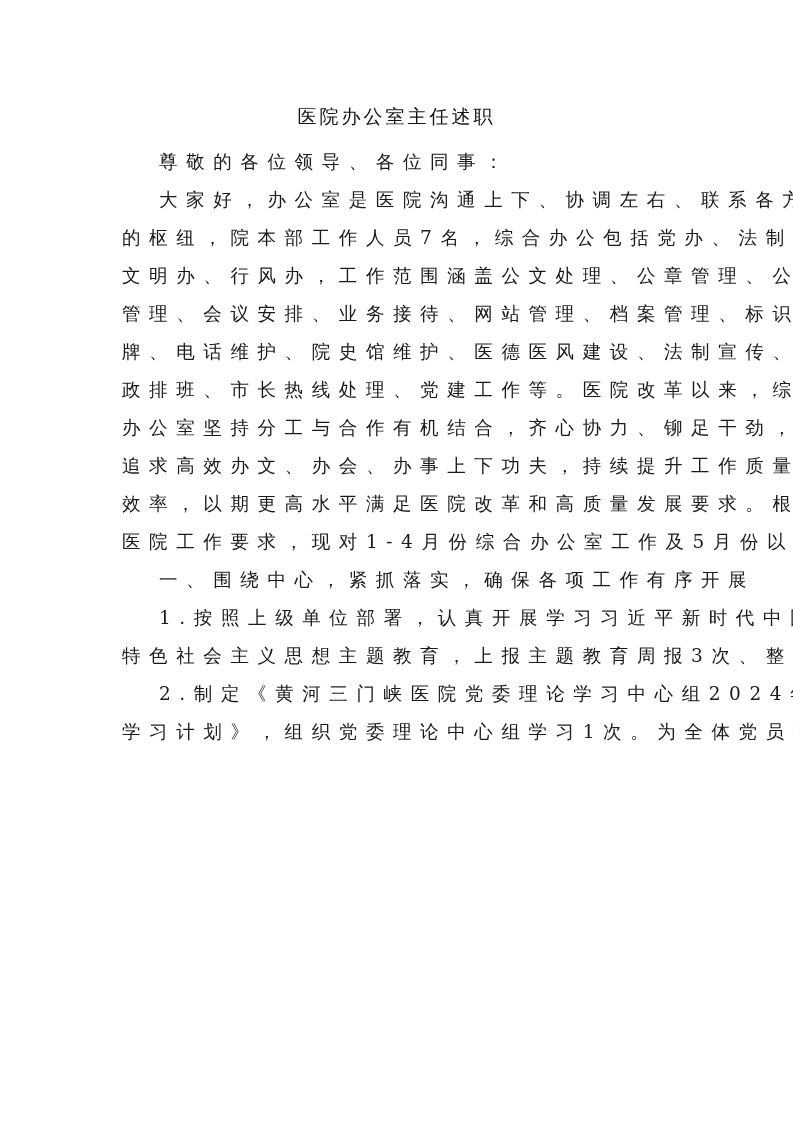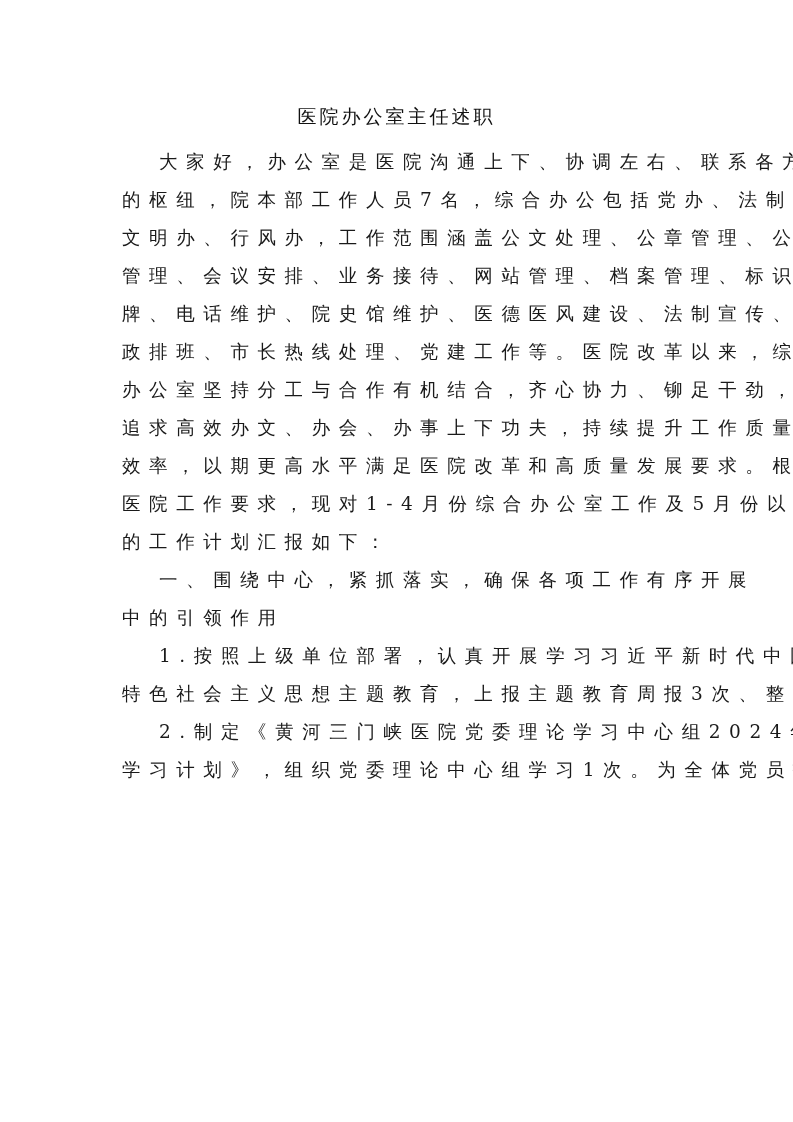--- a/index.html
+++ b/index.html
@@ -55,31 +55,30 @@
       padding-left: 28px;
     }
   </style>
 </head>
 <body>
 
 <div class="page">
   <div class="title">医院办公室主任述职</div>
 
   <div class="body-lines">
+    <div class="line indent">尊敬的各位领导、各位同事：</div>
     <div class="line indent">大家好，办公室是医院沟通上下、协调左右、联系各方</div>
     <div class="line">的枢纽，院本部工作人员7名，综合办公包括党办、法制办、</div>
     <div class="line">文明办、行风办，工作范围涵盖公文处理、公章管理、公车</div>
     <div class="line">管理、会议安排、业务接待、网站管理、档案管理、标识标</div>
     <div class="line">牌、电话维护、院史馆维护、医德医风建设、法制宣传、行</div>
     <div class="line">政排班、市长热线处理、党建工作等。医院改革以来，综合</div>
     <div class="line">办公室坚持分工与合作有机结合，齐心协力、铆足干劲，在</div>
     <div class="line">追求高效办文、办会、办事上下功夫，持续提升工作质量和</div>
     <div class="line">效率，以期更高水平满足医院改革和高质量发展要求。根据</div>
     <div class="line">医院工作要求，现对1-4月份综合办公室工作及5月份以后</div>
-    <div class="line">的工作计划汇报如下：</div>
     <div class="line indent">一、围绕中心，紧抓落实，确保各项工作有序开展</div>
-    <div class="line">中的引领作用</div>
     <div class="line indent">1.按照上级单位部署，认真开展学习习近平新时代中国</div>
     <div class="line">特色社会主义思想主题教育，上报主题教育周报3次、整改</div>
     <div class="line indent">2.制定《黄河三门峡医院党委理论学习中心组2024年度</div>
     <div class="line">学习计划》，组织党委理论中心组学习1次。为全体党员报</div>
   </div>
 </div>
 
 </body></html>

